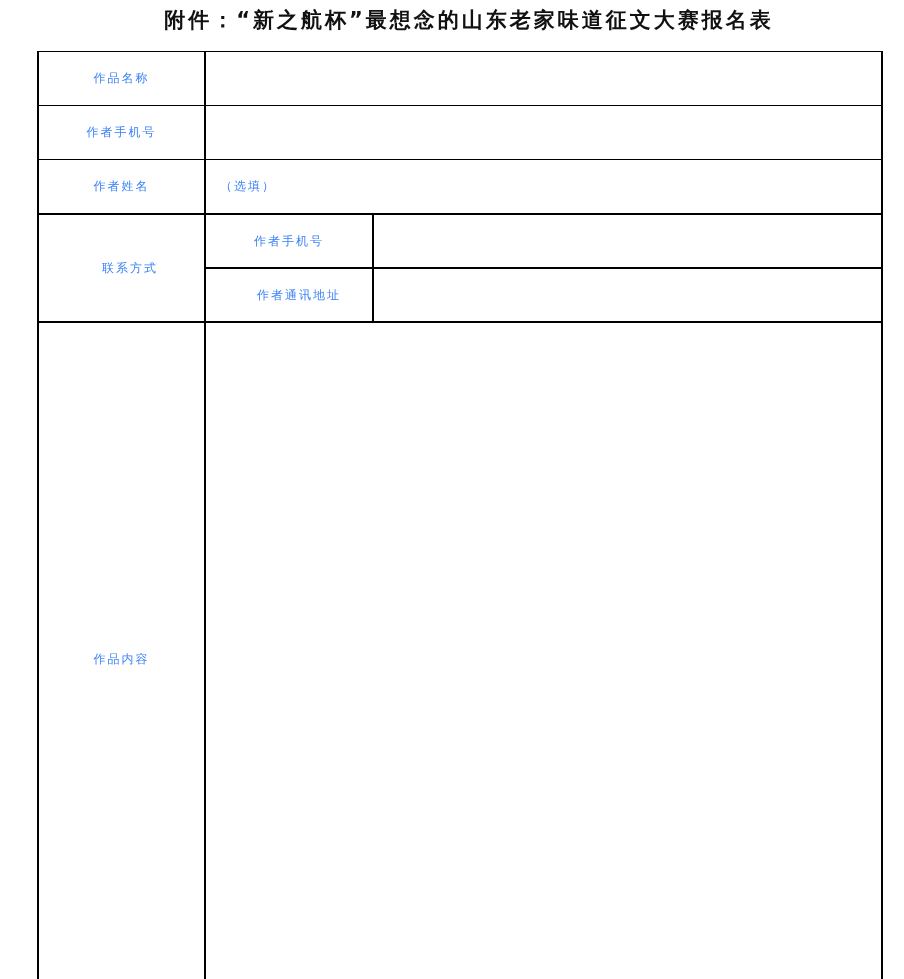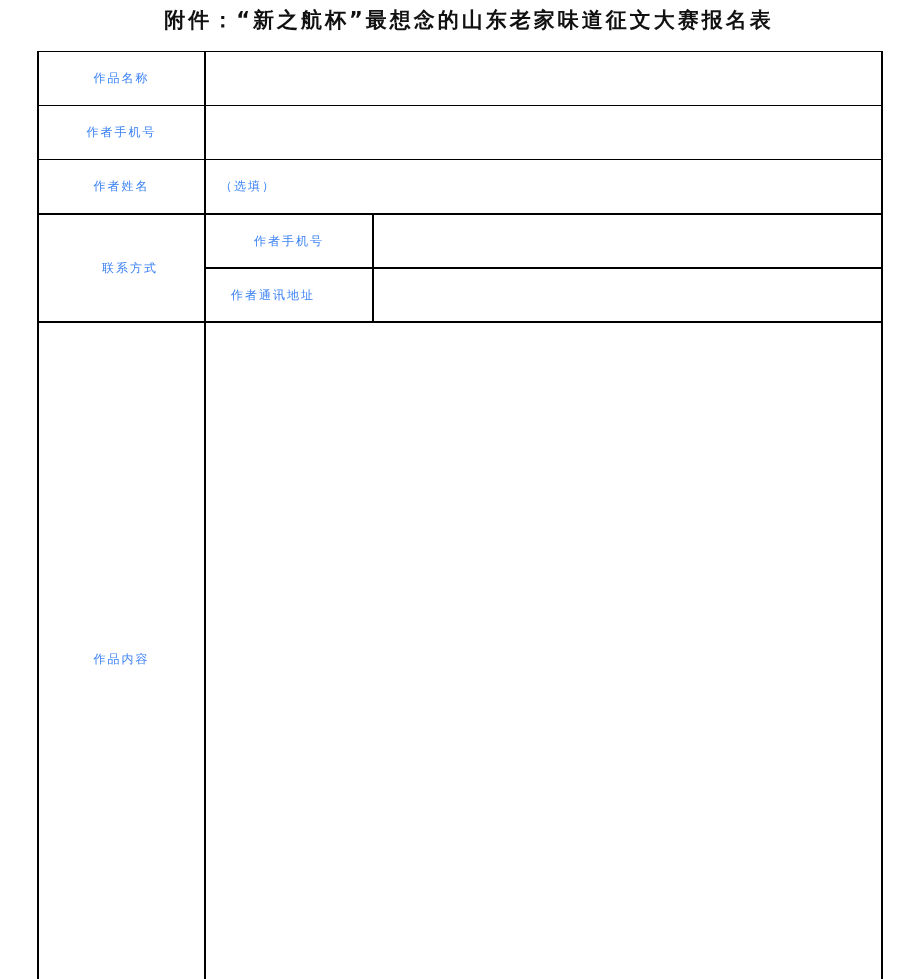--- a/index.html
+++ b/index.html
@@ -36,18 +36,18 @@
 
   <div class="cell" style="left:39px; top:106px; width:165px; height:53px;">作者手机号</div>
   <div class="cell left" style="left:206px; top:106px; width:675px; height:53px;"></div>
 
   <div class="cell" style="left:39px; top:160px; width:165px; height:53px;">作者姓名</div>
   <div class="cell left" style="left:206px; top:160px; width:675px; height:53px;">（选填）</div>
 
   <div class="cell" style="left:39px; top:215px; width:182px; height:106px;">联系方式</div>
   <div class="cell" style="left:206px; top:215px; width:166px; height:52px;">作者手机号</div>
   <div class="cell left" style="left:374px; top:215px; width:507px; height:52px;"></div>
-  <div class="cell" style="left:190px; top:269px; width:166px; height:52px;">作者通讯地址</div>
+  <div class="cell" style="left:216px; top:269px; width:166px; height:52px;">作者通讯地址</div>
   <div class="cell left" style="left:374px; top:269px; width:507px; height:52px;"></div>
 
   <div class="cell" style="left:39px; top:323px; width:165px; height:672px;">作品内容</div>
   <div class="cell left" style="left:206px; top:323px; width:675px; height:656px;"></div>
 </div>
 
 </body></html>

